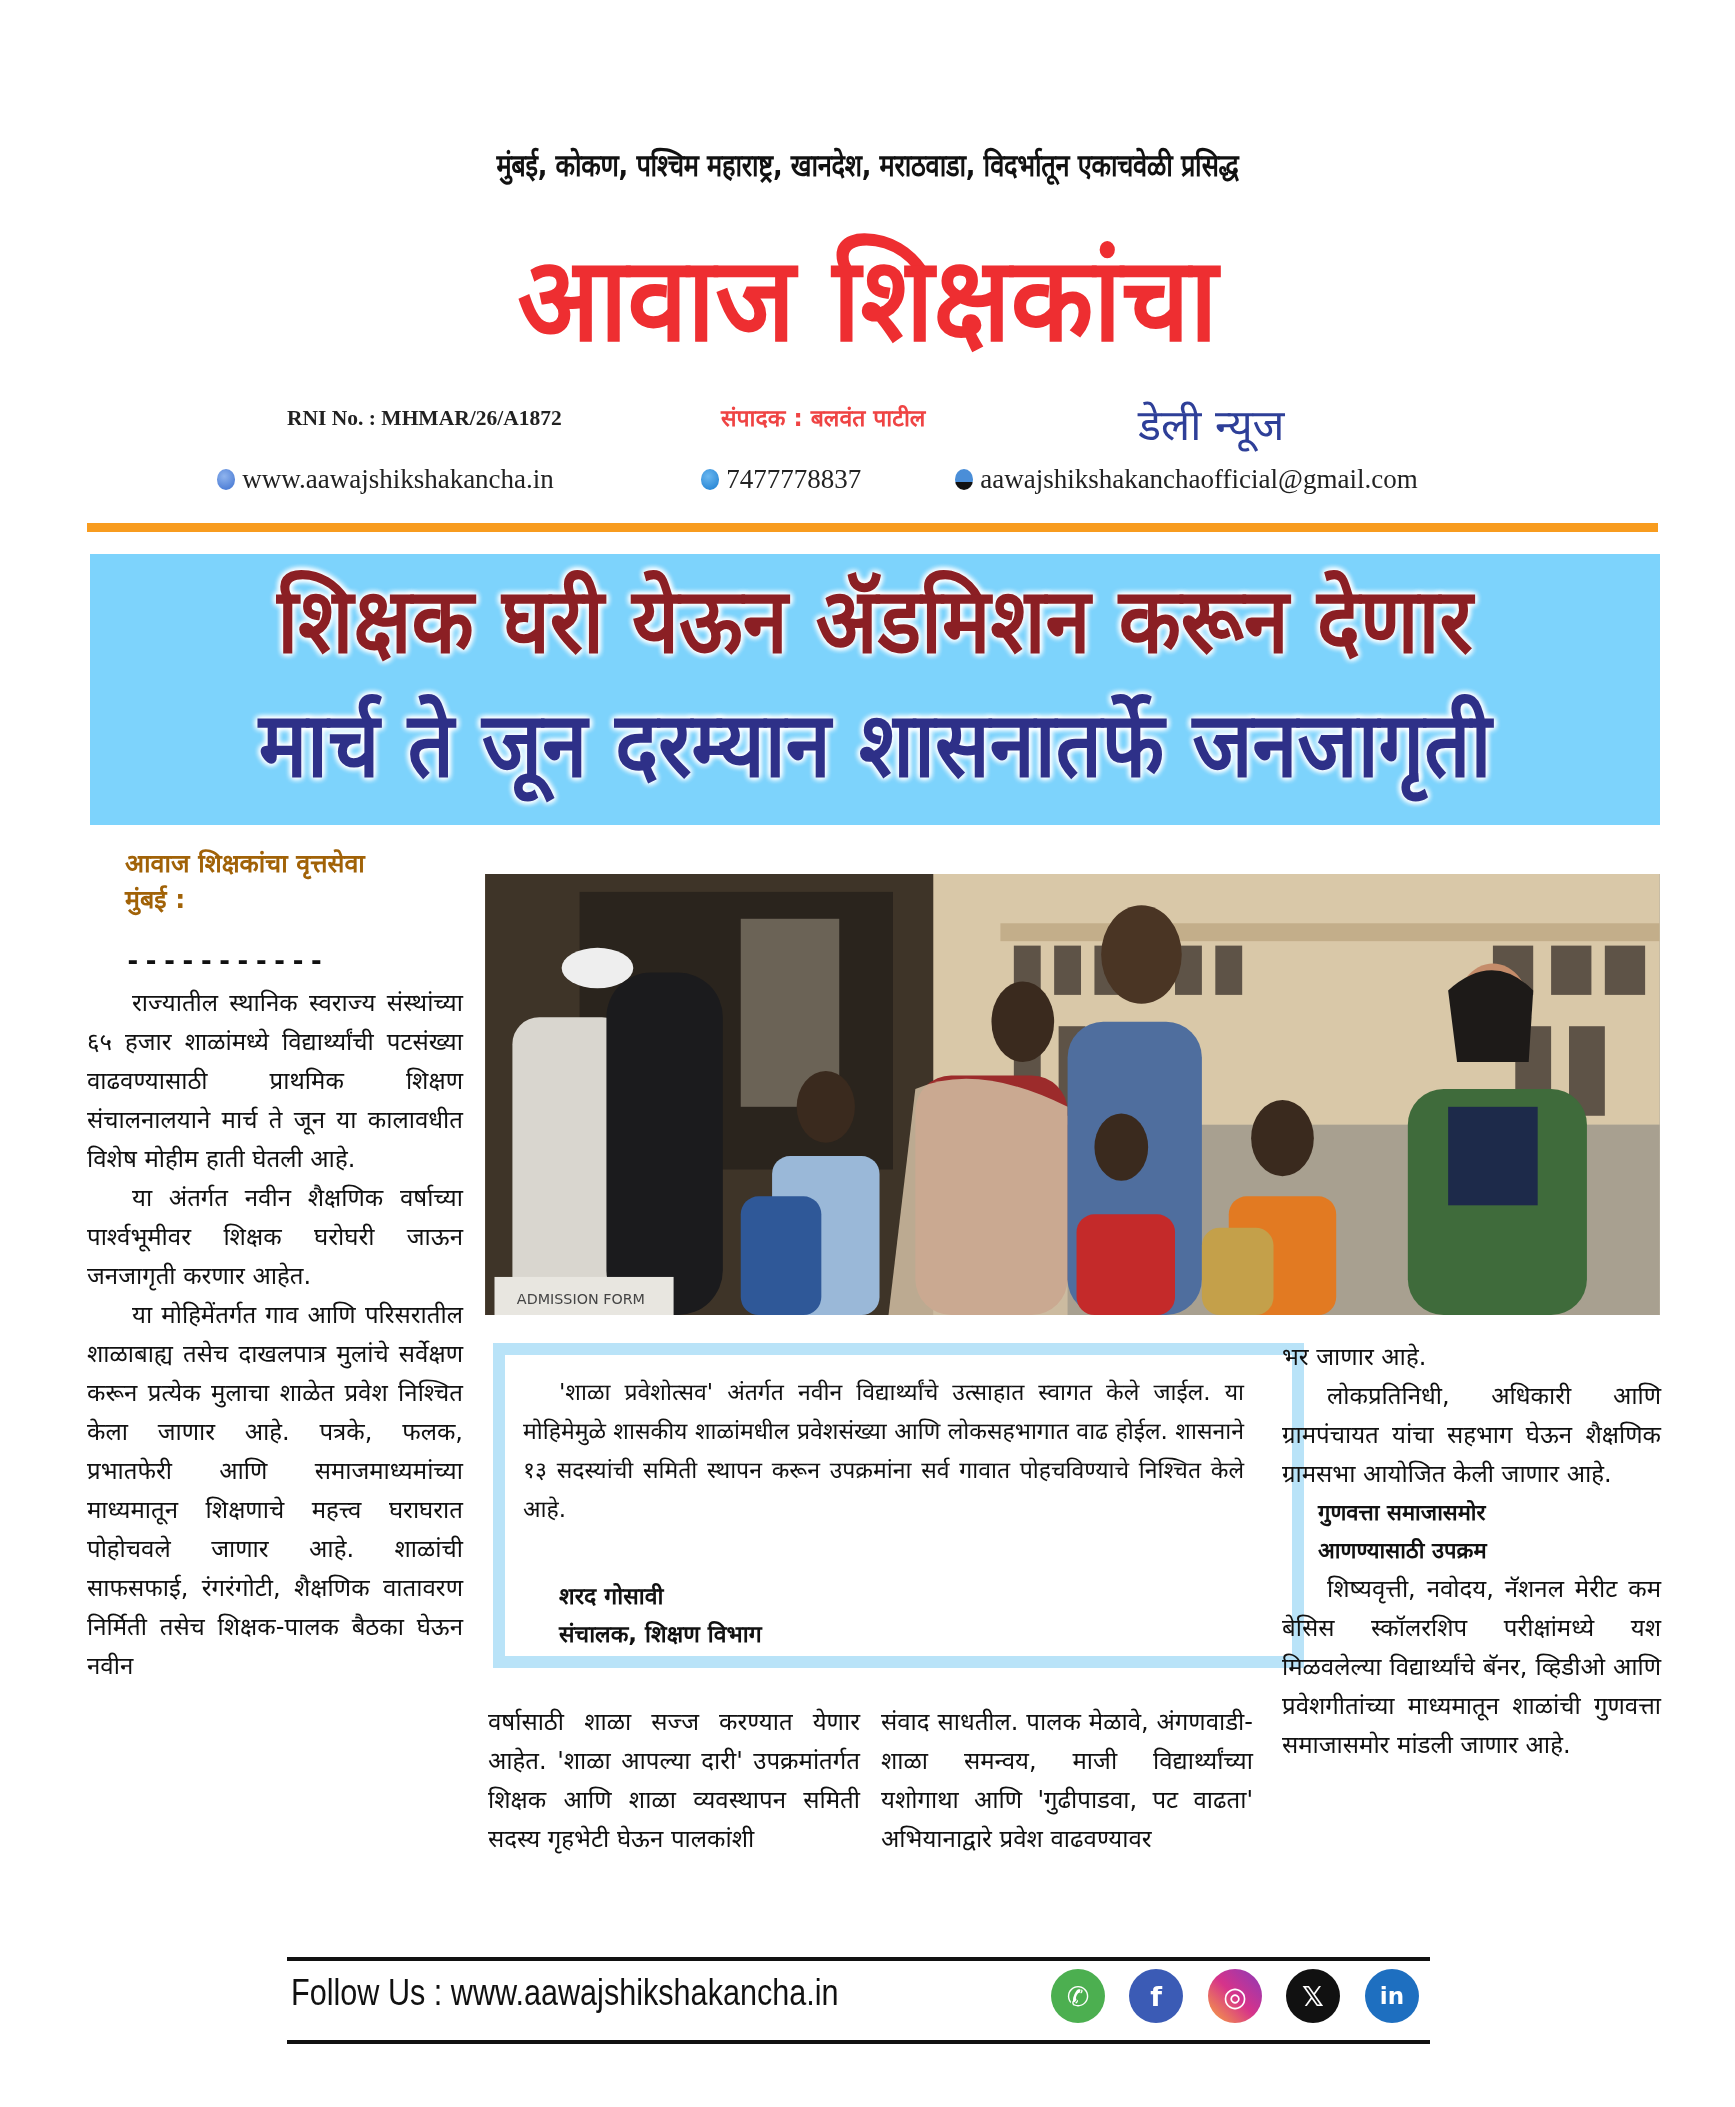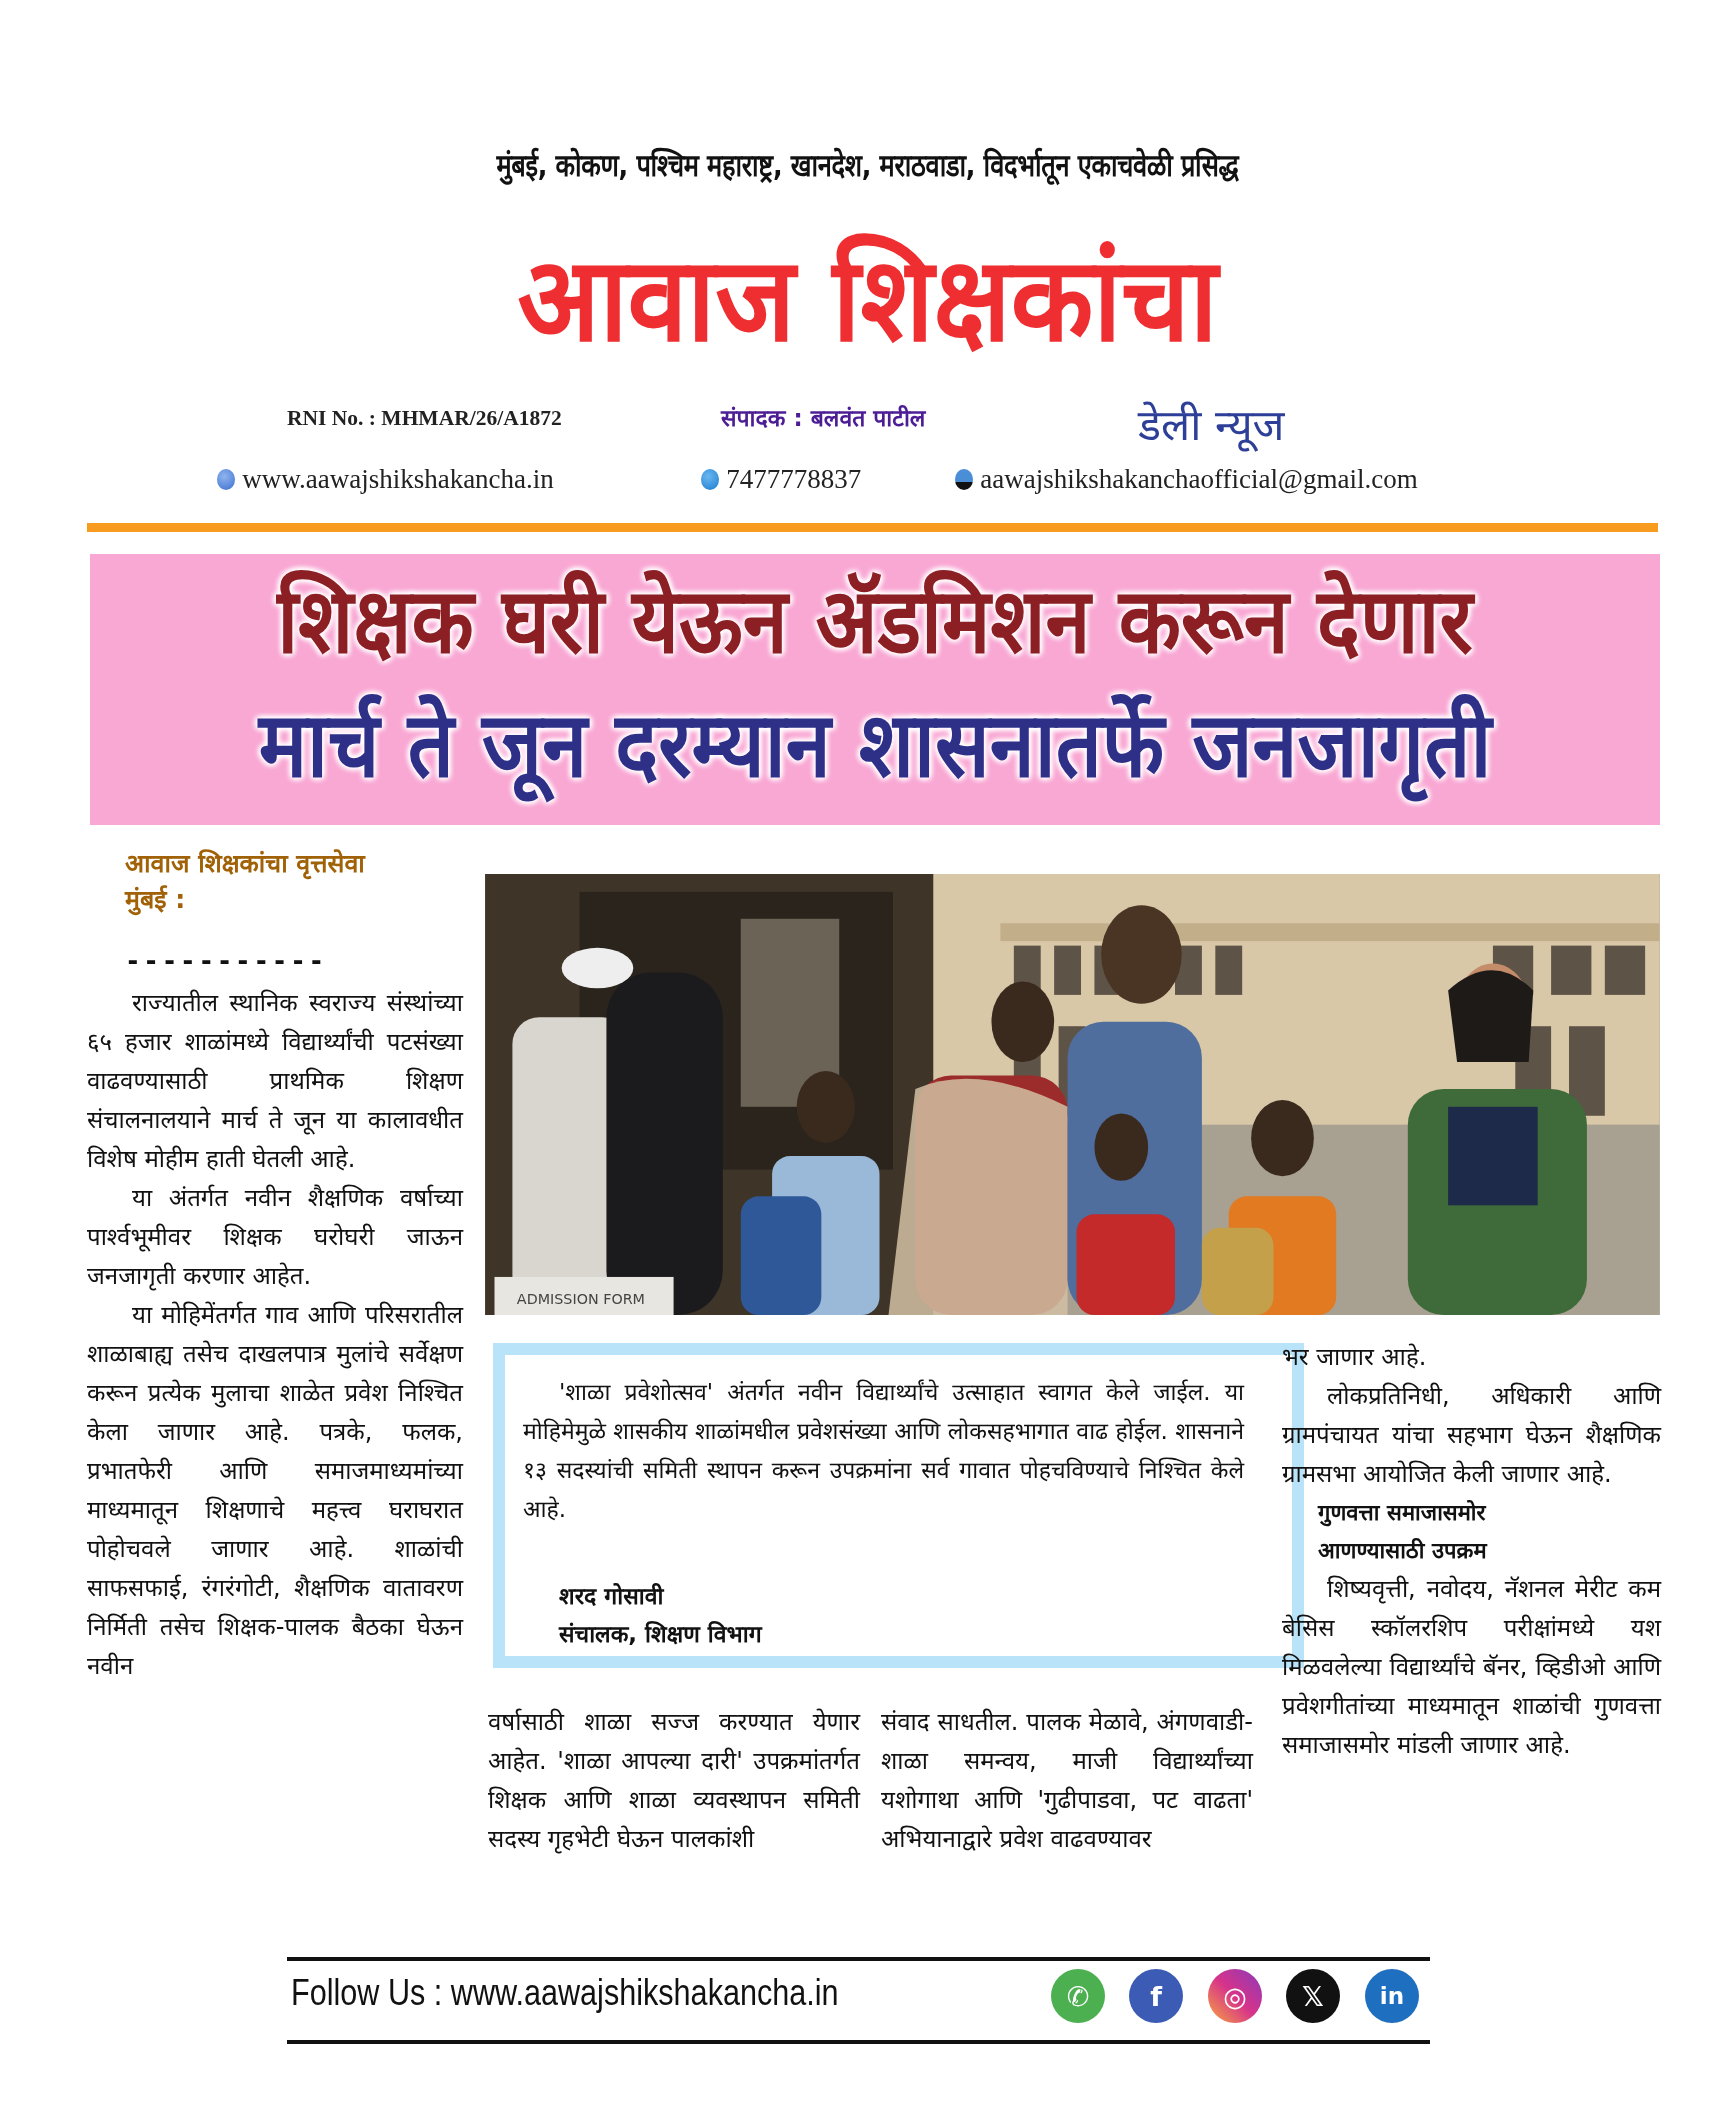--- a/index.html
+++ b/index.html
@@ -5,27 +5,27 @@
   html, body { margin:0; padding:0; background:#ffffff; }
   body { width:1735px; height:2108px; position:relative; overflow:hidden;
          font-family:"DejaVu Serif", serif; color:#111; }
   .abs { position:absolute; }
   
   .tagline { left:0; width:1735px; top:143px; text-align:center; font-family:"DejaVu Sans", sans-serif;
              font-weight:bold; font-size:31px; color:#111; letter-spacing:-0.4px; transform:scaleX(0.82); transform-origin:center; }
   .brand { left:0; width:1735px; top:233px; text-align:center; font-family:"DejaVu Sans", sans-serif;
            font-weight:bold; font-size:117px; line-height:134px; color:#ee2e31; transform:scaleX(0.92); transform-origin:center; }
   .rni { left:287px; top:406px; font-family:"Liberation Serif", serif; font-weight:bold; font-size:21.5px; color:#222; }
-  .editor { left:721px; top:401px; font-family:"DejaVu Sans", sans-serif; font-weight:bold; font-size:23px; color:#4c1d95; }
+  .editor { left:721px; top:401px; font-family:"DejaVu Sans", sans-serif; font-weight:bold; font-size:23px; color:#ef4444; }
   .daily { left:1138px; top:394px; font-family:"DejaVu Sans", sans-serif; font-size:43px; color:#2e3f98; }
   .contact { top:464px; font-family:"Liberation Serif", serif; font-size:27px; color:#222; display:flex; align-items:center; gap:7.2px; }
   .c-ico { width:18px; height:20.6px; border-radius:50%; display:inline-block; }
   .orange-bar { left:87px; top:523px; width:1571px; height:8.5px; background:#f89c1f; }
   
-  .headline-band { left:90px; top:554px; width:1570px; height:271px; background:#f9a8d4; }
+  .headline-band { left:90px; top:554px; width:1570px; height:271px; background:#7dd3fc; }
   .hl { left:0; width:1570px; text-align:center; font-family:"DejaVu Sans", sans-serif; font-weight:bold;
         font-size:90px; line-height:108px; transform:scaleX(0.9); transform-origin:center;
         text-shadow: 0 0 6.3px #fff, 0 0 6.3px #fff, 0 0 6.3px #fff, 0 0 6.3px #fff; }
   .hl1 { top:13.4px; color:#8b1f24; }
   .hl2 { top:137px; color:#2e3088; }
   
   .col { font-family:"DejaVu Sans", sans-serif; font-size:24px; line-height:39px; text-align:justify; color:#111; }
   .col p { margin:0; text-indent:45px; }
   .col p.noind { text-indent:0; }
   .byline { left:125px; top:846px; font-family:"DejaVu Sans", sans-serif; font-weight:bold; font-size:25px; line-height:36px; color:#a16207; }

